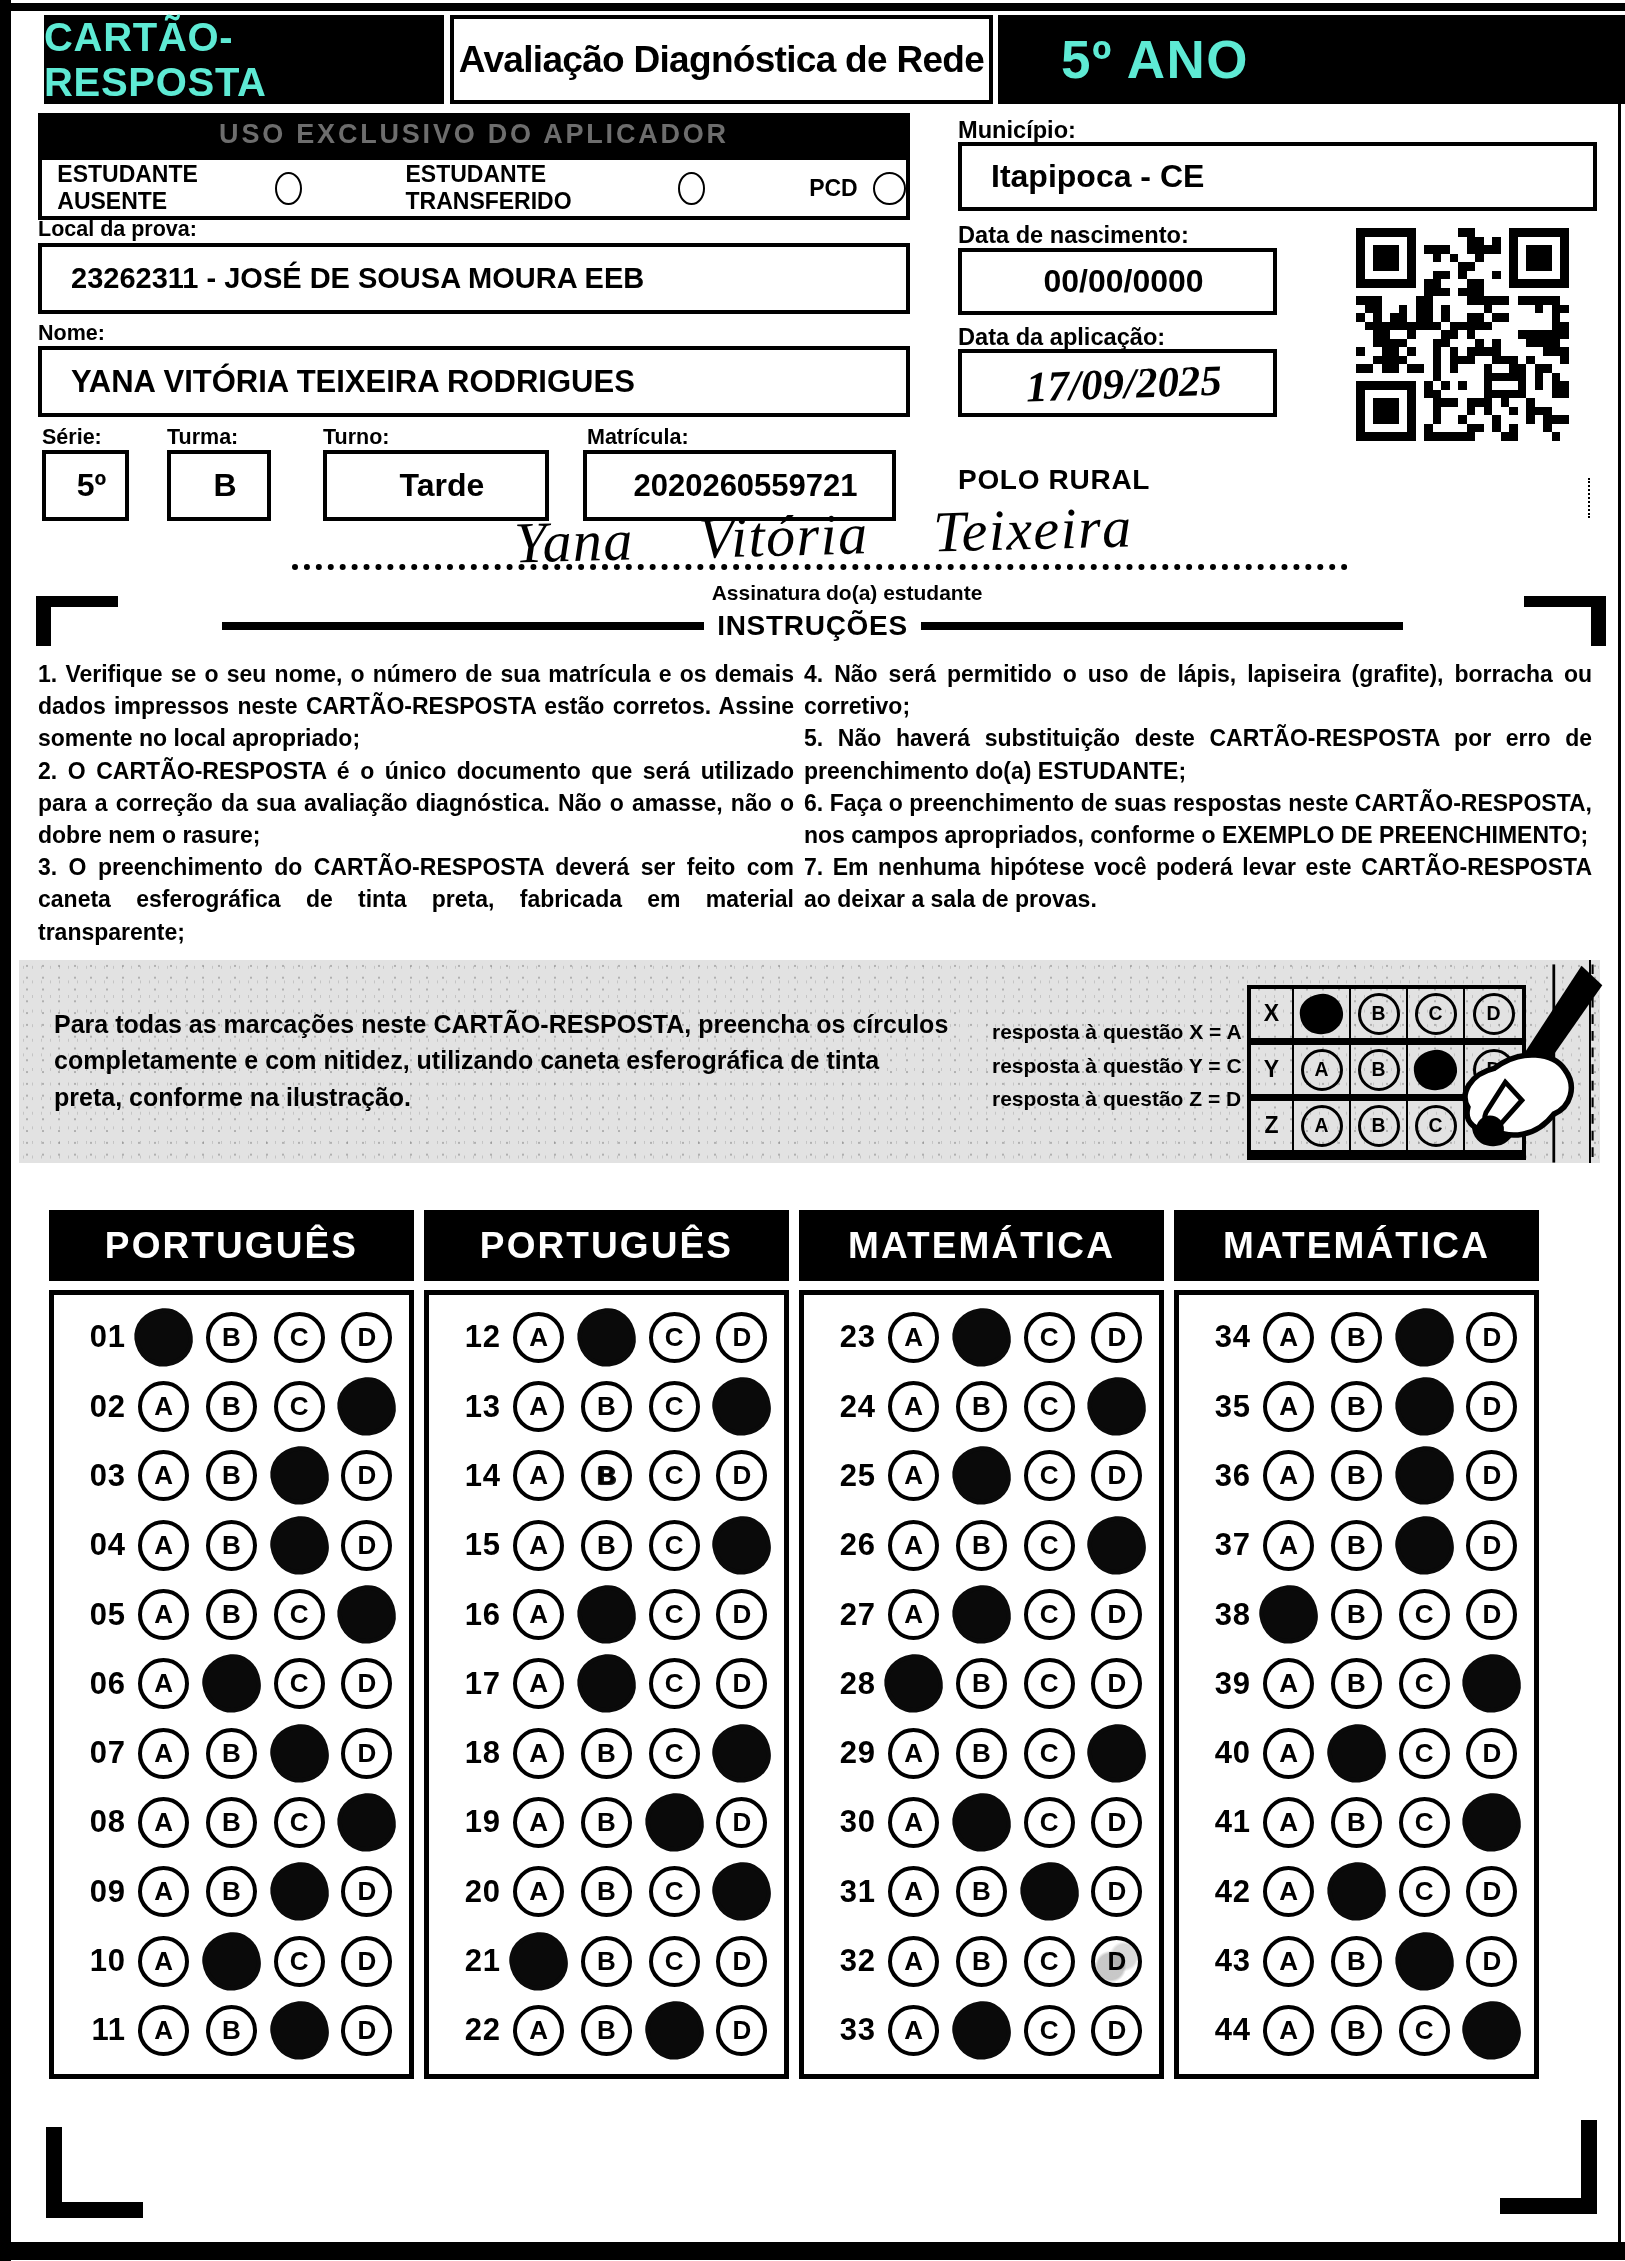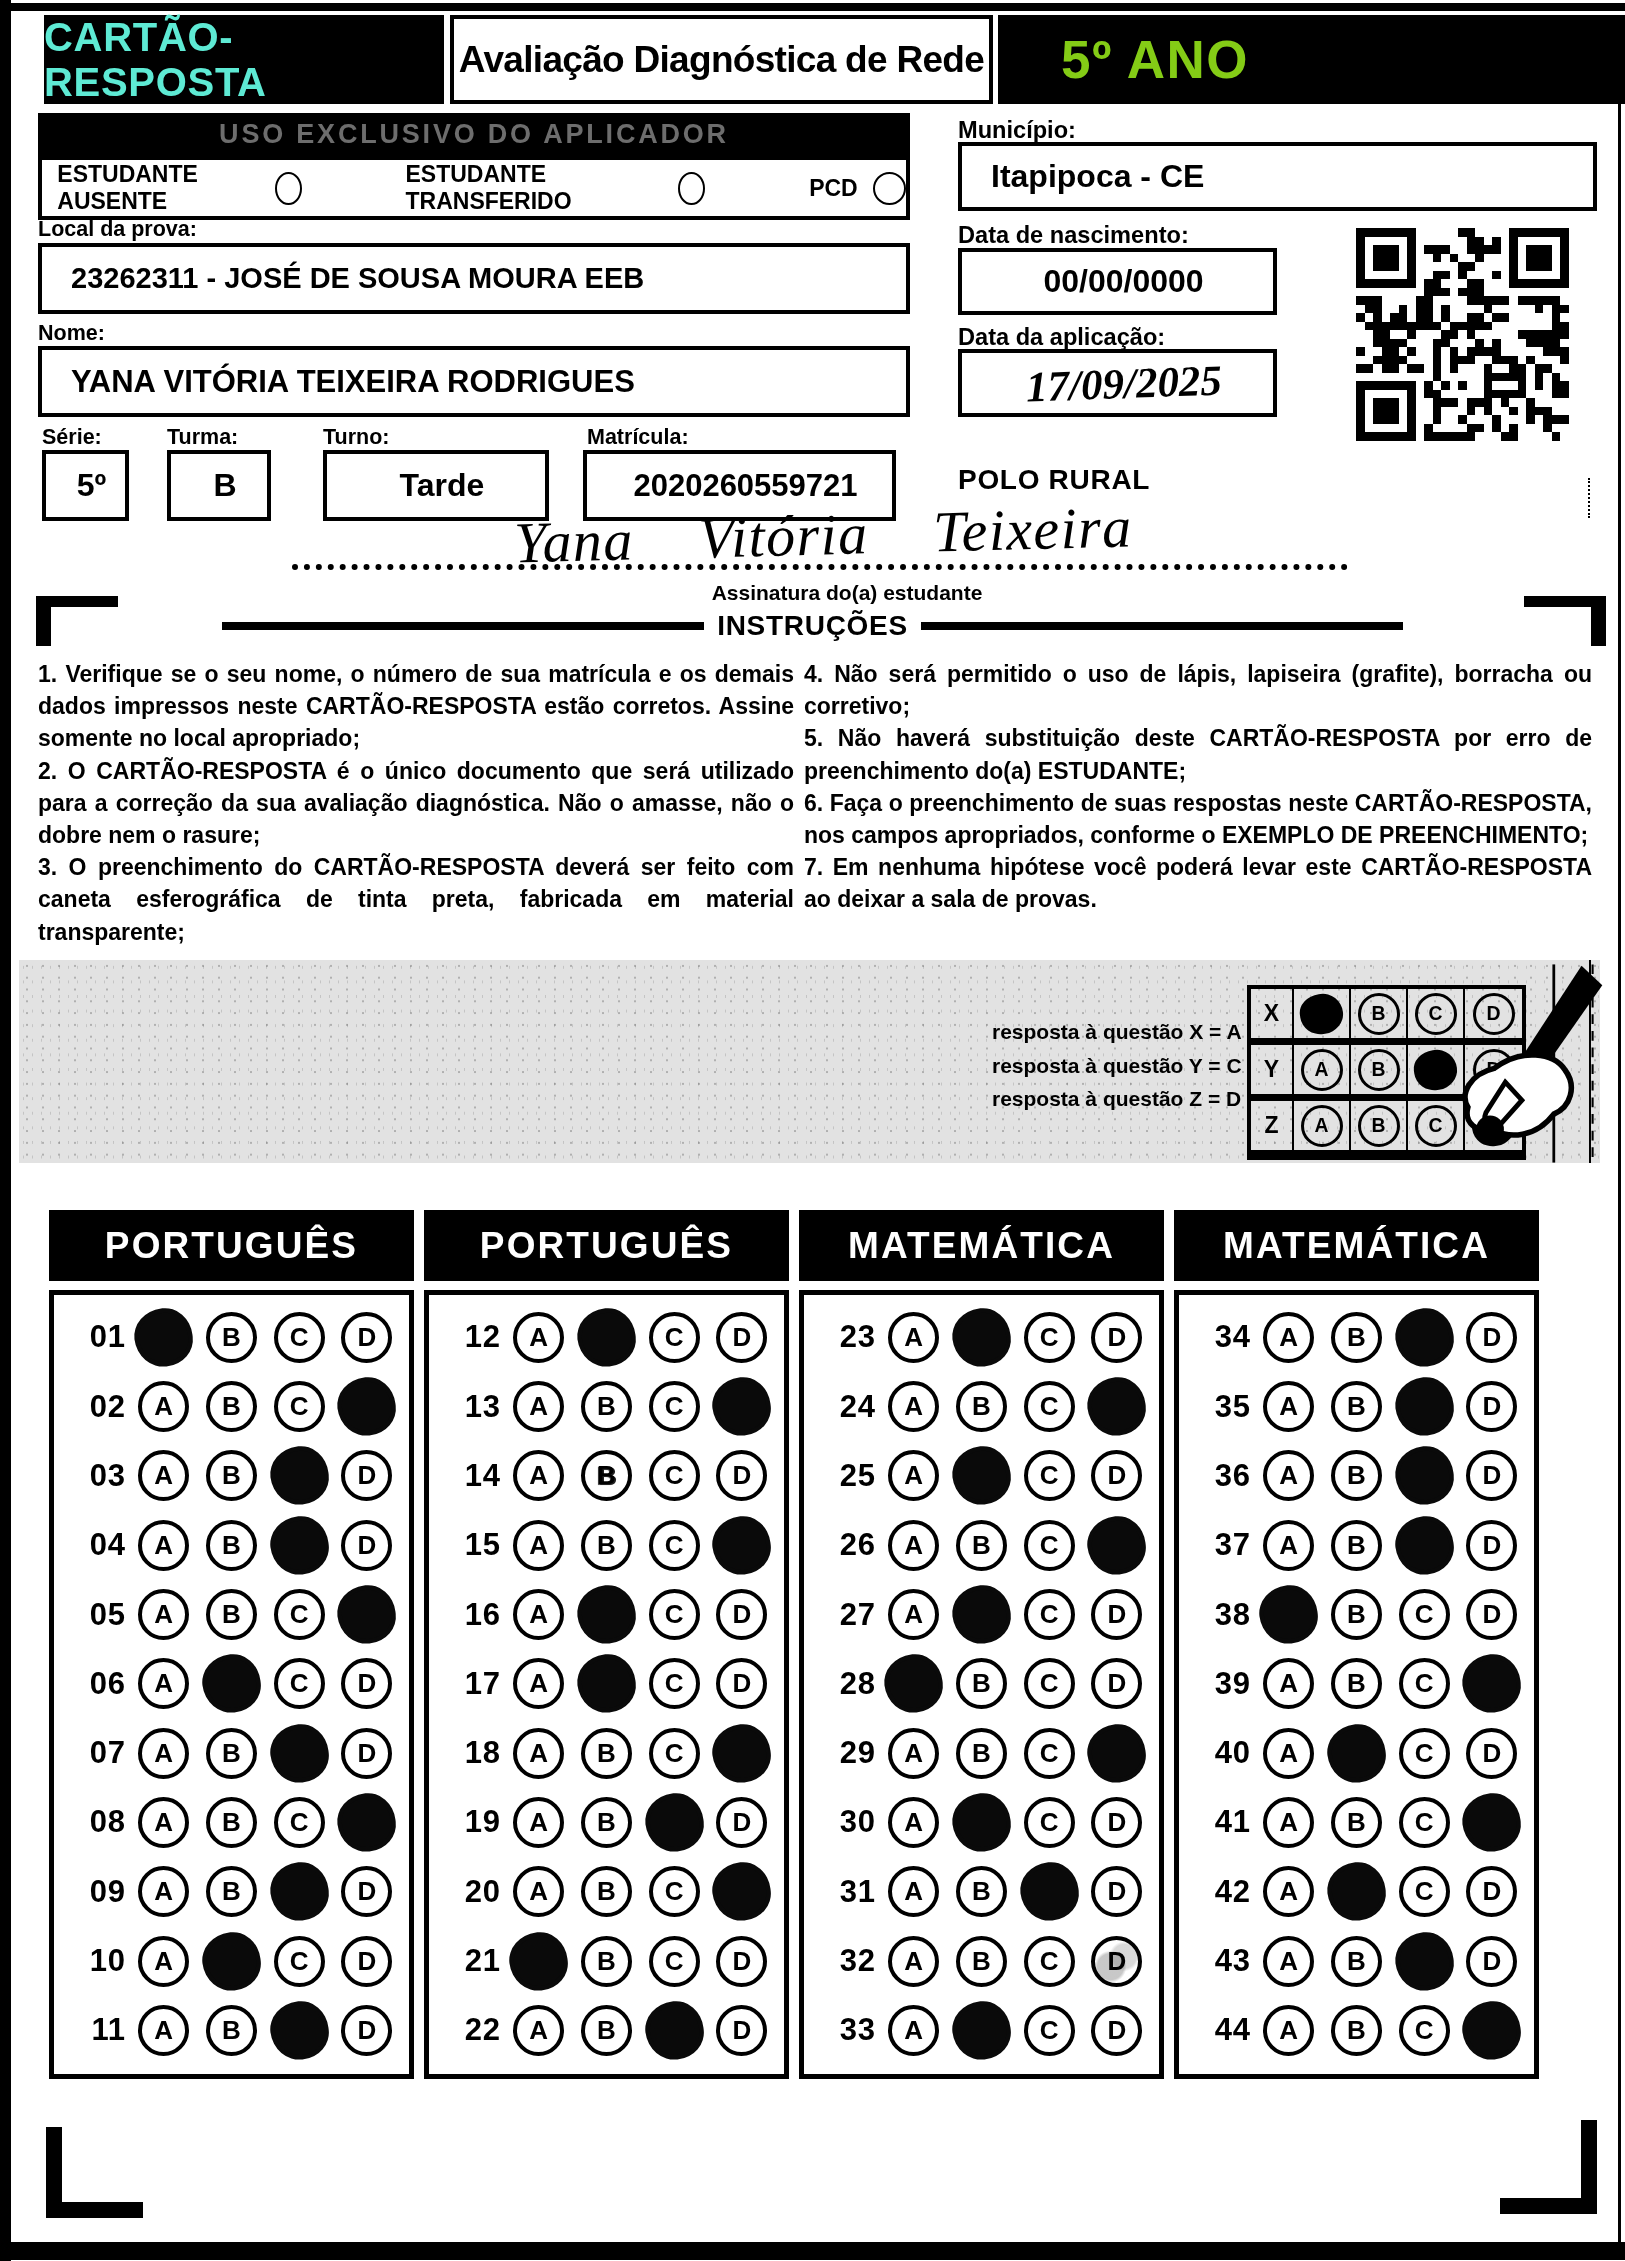--- a/index.html
+++ b/index.html
@@ -10,21 +10,21 @@
   .edge{position:absolute;background:#000;}
   #edge-top{left:0;top:2.8px;width:1626px;height:8.3px;}
   #edge-left{left:0;top:0;width:11px;height:2261px;}
   #edge-bottom{left:0;top:2242px;width:1626px;height:18px;}
   #edge-right{left:1618px;top:104px;width:2.8px;height:2149px;}
 
   
   .hbox{position:absolute;display:flex;align-items:center;justify-content:center;}
   #header-left{left:44px;top:15.3px;width:400px;height:89px;background:#000;color:#5eead4;font-size:40px;font-weight:bold;letter-spacing:0.7px;}
   #header-center{left:450px;top:15.3px;width:543px;height:89px;background:#fff;border:4.9px solid #000;box-sizing:border-box;font-size:37px;font-weight:bold;letter-spacing:-0.7px;}
-  #header-right{left:998px;top:15.3px;width:628px;height:89px;background:#000;color:#84cc16;font-size:53px;font-weight:bold;justify-content:flex-start;padding-left:63px;box-sizing:border-box;letter-spacing:1.4px;}
+  #header-right{left:998px;top:15.3px;width:628px;height:89px;background:#000;color:#5eead4;font-size:53px;font-weight:bold;justify-content:flex-start;padding-left:63px;box-sizing:border-box;letter-spacing:1.4px;}
 
   
   #admin-bar{position:absolute;left:38px;top:113px;width:872px;height:43px;background:#000;display:flex;align-items:center;justify-content:center;}
   #admin-bar span{color:#6d6d6d;font-size:27px;font-weight:bold;letter-spacing:2.8px;}
   #status-row{position:absolute;left:38px;top:156px;width:872px;height:64px;border:4.2px solid #000;box-sizing:border-box;background:#fff;display:flex;align-items:center;}
   .status-item{display:flex;align-items:center;}
   .status-item:nth-child(1){margin-left:15.3px;}
   .status-item:nth-child(2){margin-left:104px;gap:12px;}
   .status-item:nth-child(3){margin-left:104px;}
   .status-label{font-size:23px;font-weight:bold;}
@@ -425,20 +425,21 @@
     </div>
   <div class="instr-col" id="instr-right">
       <p class="instr">4. Não será permitido o uso de lápis, lapiseira (grafite), borracha ou corretivo;</p>
       <p class="instr">5. Não haverá substituição deste CARTÃO-RESPOSTA por erro de preenchimento do(a) ESTUDANTE;</p>
       <p class="instr">6. Faça o preenchimento de suas respostas neste CARTÃO-RESPOSTA, nos campos apropriados, conforme o EXEMPLO DE PREENCHIMENTO;</p>
       <p class="instr">7. Em nenhuma hipótese você poderá levar este CARTÃO-RESPOSTA ao deixar a sala de provas.</p>
     </div>
 
   <div id="band"></div>
   <div id="band-vline"></div>
+  <div id="band-text">Para todas as marcações neste CARTÃO-RESPOSTA, preencha os círculos completamente e com nitidez, utilizando caneta esferográfica de tinta preta, conforme na ilustração.</div>
   <div id="band-legend">
       <p>resposta à questão X = A</p>
       <p>resposta à questão Y = C</p>
       <p>resposta à questão Z = D</p>
     </div>
   <div id="ex-grid">
       <div class="ex-row">
         <div class="ex-label">
           <span>X</span>
         </div>

